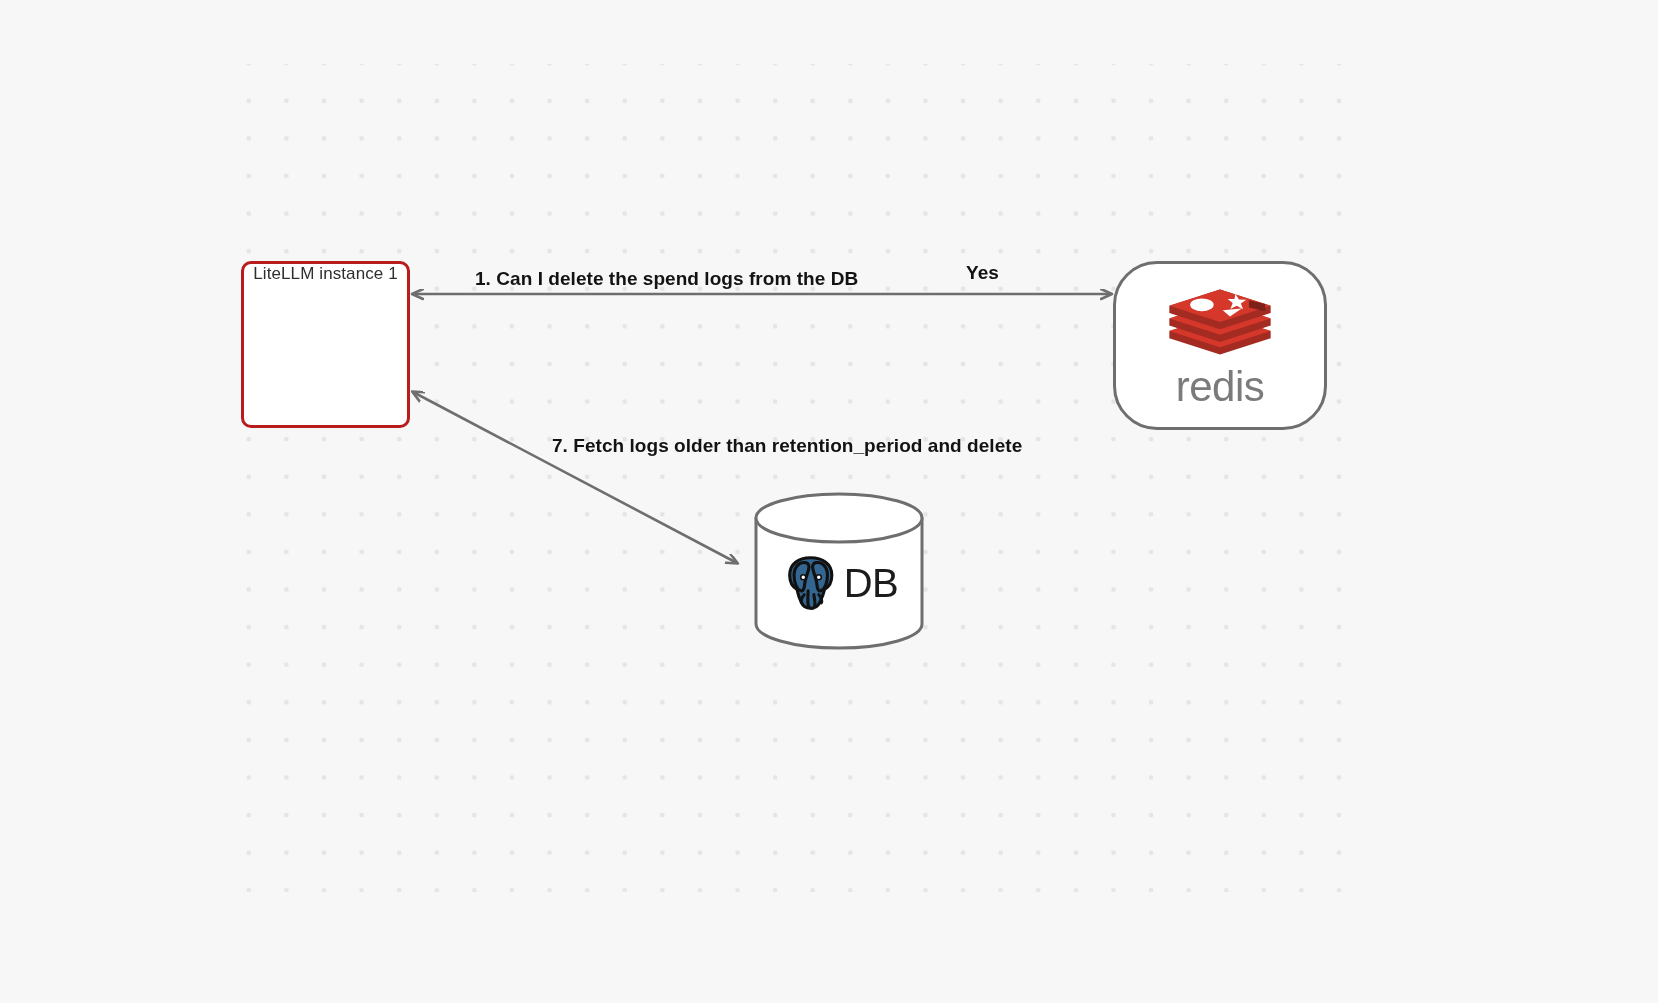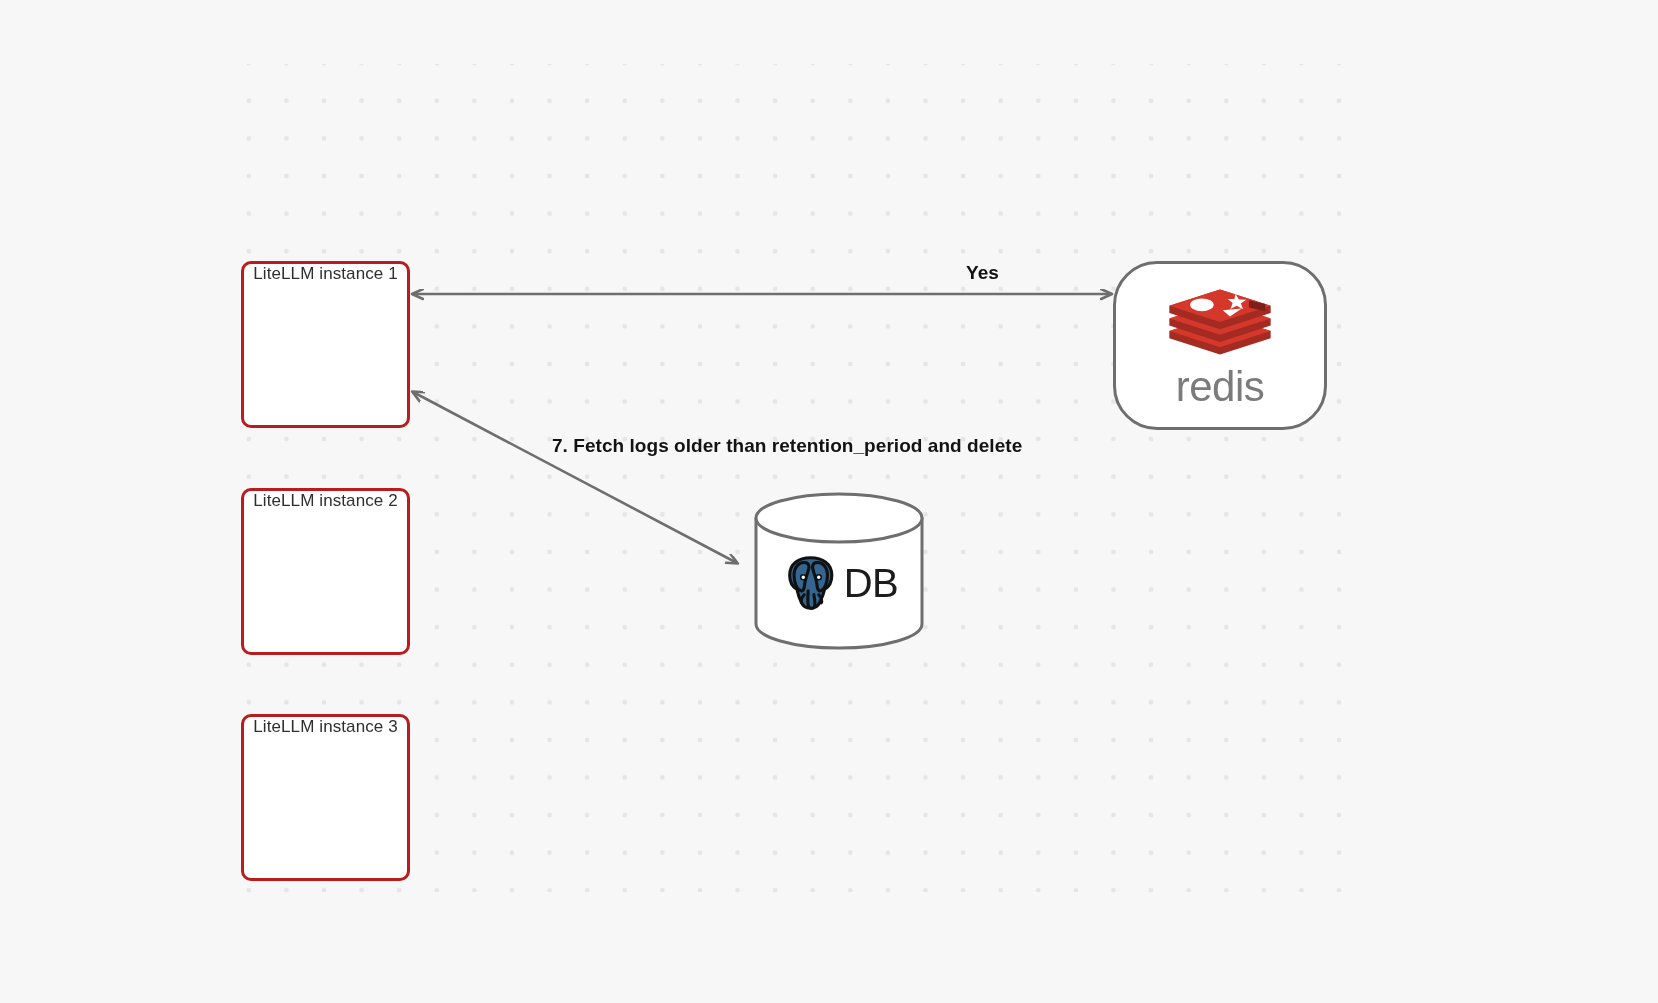--- a/index.html
+++ b/index.html
@@ -161,27 +161,21 @@
     <line x1="413" y1="294" x2="1111" y2="294" stroke="#6e6e6e" stroke-width="2.6" marker-start="url(#arrow-start)" marker-end="url(#arrow-end)"></line>
 
       postgres (diagonal) --&gt;
     <line x1="413" y1="392" x2="737" y2="563" stroke="#6e6e6e" stroke-width="2.6" marker-start="url(#arrow-start)" marker-end="url(#arrow-end)"></line>
   </svg>
 
   <div class="node-box" id="litellm-1">
     <span class="node-label">LiteLLM instance 1</span>
   </div>
 
-  <div class="node-box" id="litellm-2">
-    <span class="node-label">LiteLLM instance 2</span>
-  </div>
-
-  <div class="node-box" id="litellm-3">
-    <span class="node-label">LiteLLM instance 3</span>
-  </div>
+
 
   <div id="redis-node">
     <svg id="redis-logo-stack" viewBox="0 0 120 84" xmlns="http://www.w3.org/2000/svg">
 
       <path d="M4 60 L4 52 L60 34 L116 52 L116 60 L60 78 Z" fill="#a32b22"></path>
       <path d="M4 52 L60 34 L116 52 L60 70 Z" fill="#d6372b"></path>
 
       <path d="M4 46 L4 38 L60 20 L116 38 L116 46 L60 64 Z" fill="#a32b22"></path>
       <path d="M4 38 L60 20 L116 38 L60 56 Z" fill="#d6372b"></path>
 
@@ -222,18 +216,19 @@
           <path d="M40 44 C42.5 47 44 50 42.5 52.5" fill="none"></path>
         </g>
 
         <circle cx="24" cy="26" r="2.6" fill="#ffffff" stroke="#111111" stroke-width="1.6"></circle>
         <circle cx="40" cy="26" r="2.6" fill="#ffffff" stroke="#111111" stroke-width="1.6"></circle>
       </svg>
       <span class="pg-db-text">DB</span>
     </div>
   </div>
 
+  <div class="edge-label" id="edge-label-1">1.  Can I delete the spend logs from the DB</div>
 
   <div class="edge-label" id="edge-label-1-answer">Yes</div>
 
   <div class="edge-label" id="edge-label-2">7.  Fetch logs older than retention_period and delete</div>
 
 </div>
 
 </body></html>

